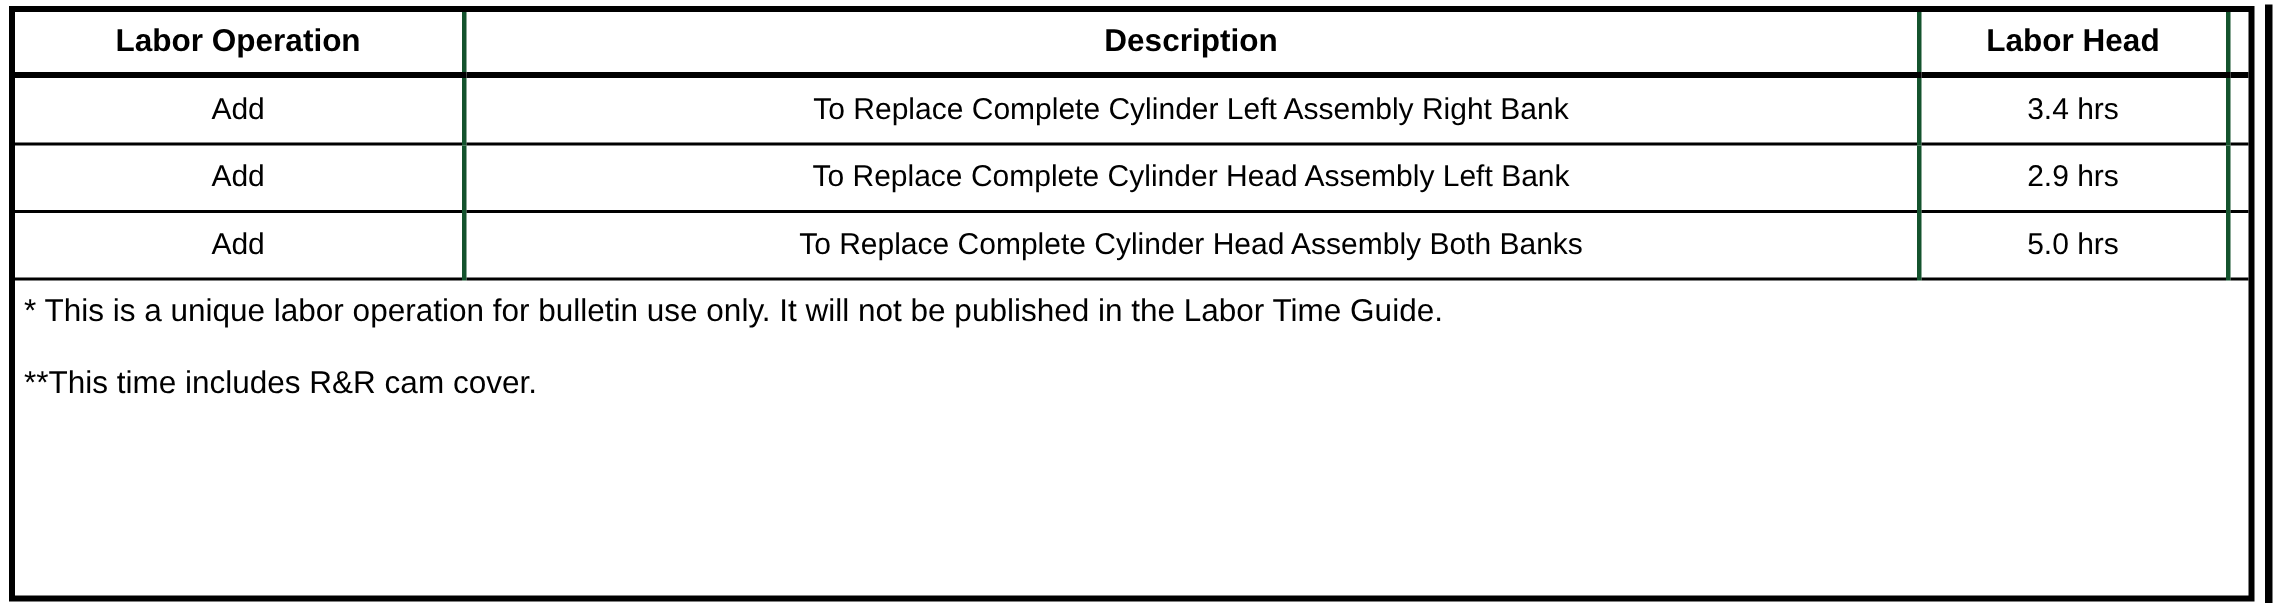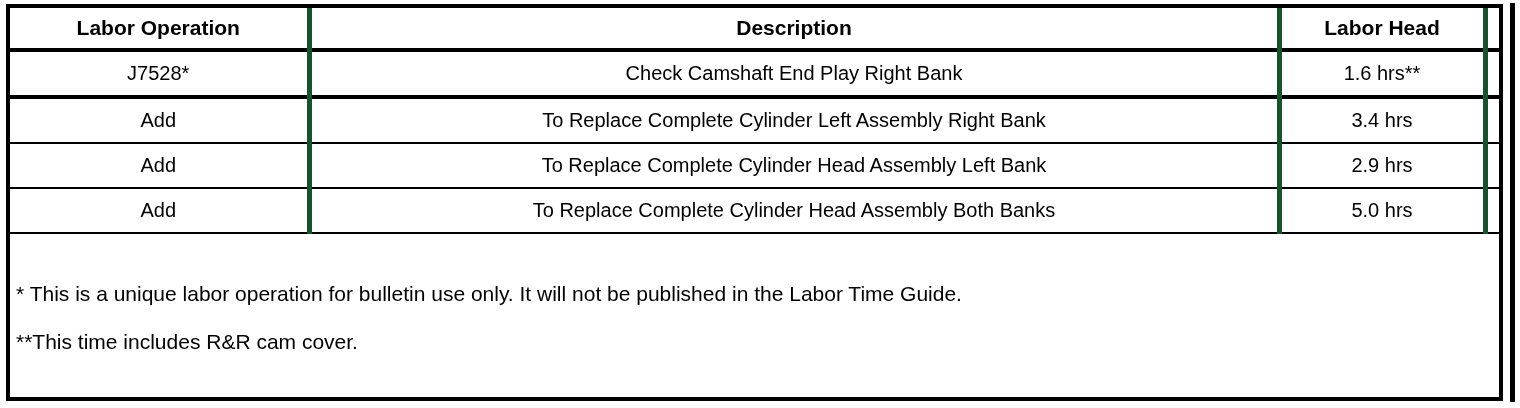--- a/index.html
+++ b/index.html
@@ -48,21 +48,21 @@
 
   table.labor th,
   table.labor td {
     text-align: center;
     vertical-align: middle;
     padding: 0;
     height: 43px;
     line-height: 43px;
     white-space: nowrap;
     overflow: hidden;
-    border-right: 5px solid #14532d;
+    border-right: 3px solid #14532d;
   }
   table.labor th:last-child,
   table.labor td:last-child { border-right: none; }
 
   table.labor thead th {
     font-weight: bold;
     font-size: 21px;
     border-bottom: 4px solid #000;
     height: 40px;
     line-height: 40px;
@@ -76,21 +76,20 @@
   tr.rule-last > * { border-bottom: 2px solid #000; }
 
   
   .notes {
     padding: 8px 0 0 6px;
     font-size: 21px;
     line-height: 26px;
   }
   .notes .note {
     white-space: nowrap;
-    margin-top: 39px;
   }
   .notes .note.second {
     margin-top: 22px;
   }
 
   
   .gutter-rule {
     position: absolute;
     left: 1510px;
     top: 3px;
@@ -115,26 +114,20 @@
       </colgroup>
       <thead>
         <tr>
           <th>Labor Operation</th>
           <th>Description</th>
           <th>Labor Head</th>
           <th></th>
         </tr>
       </thead>
       <tbody>
-        <tr class="rule-thick">
-          <td>J7528*</td>
-          <td>Check Camshaft End Play Right Bank</td>
-          <td>1.6 hrs**</td>
-          <td></td>
-        </tr>
         <tr class="rule-thin">
           <td>Add</td>
           <td>To Replace Complete Cylinder Left Assembly Right Bank</td>
           <td>3.4 hrs</td>
           <td></td>
         </tr>
         <tr class="rule-thin">
           <td>Add</td>
           <td>To Replace Complete Cylinder Head Assembly Left Bank</td>
           <td>2.9 hrs</td>

